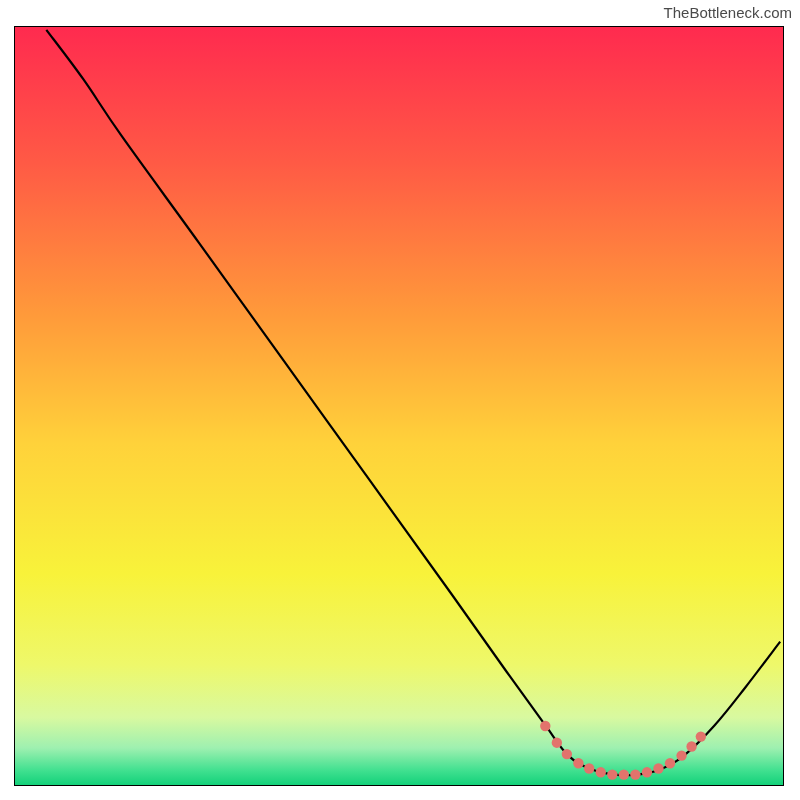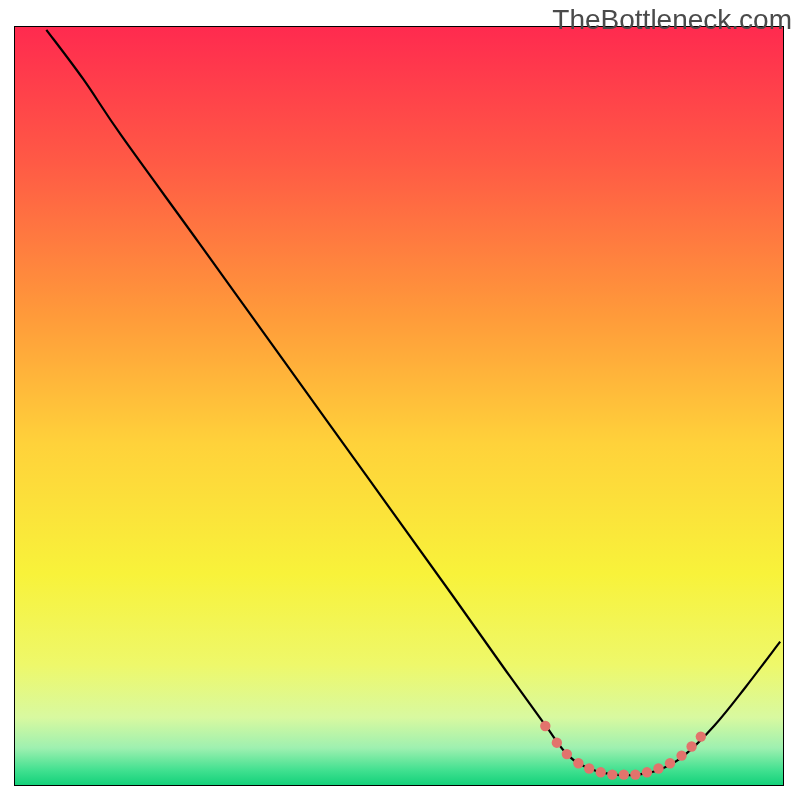--- a/index.html
+++ b/index.html
@@ -13,21 +13,21 @@
   .container {
     position: relative;
     width: 800px;
     height: 800px;
   }
   .watermark {
     position: absolute;
     top: 4px;
     right: 8px;
     color: #4a4a4a;
-    font-size: 28px;
+    font-size: 15px;
     font-weight: 500;
     z-index: 10;
   }
   .plot-area {
     position: absolute;
     left: 14px;
     top: 26px;
     width: 770px;
     height: 760px;
     border: none;

